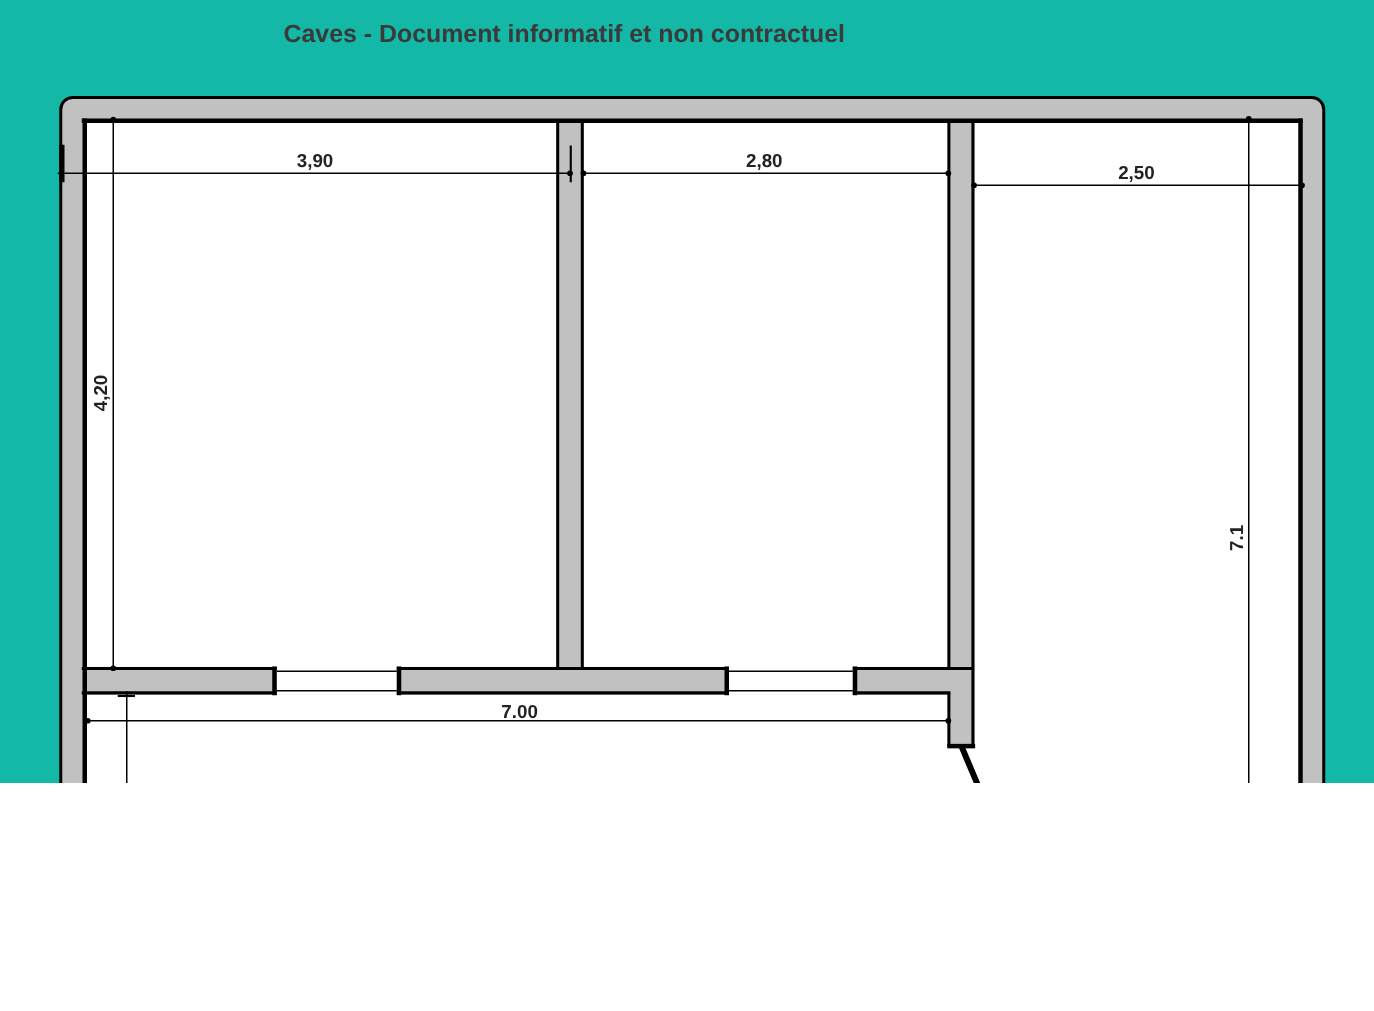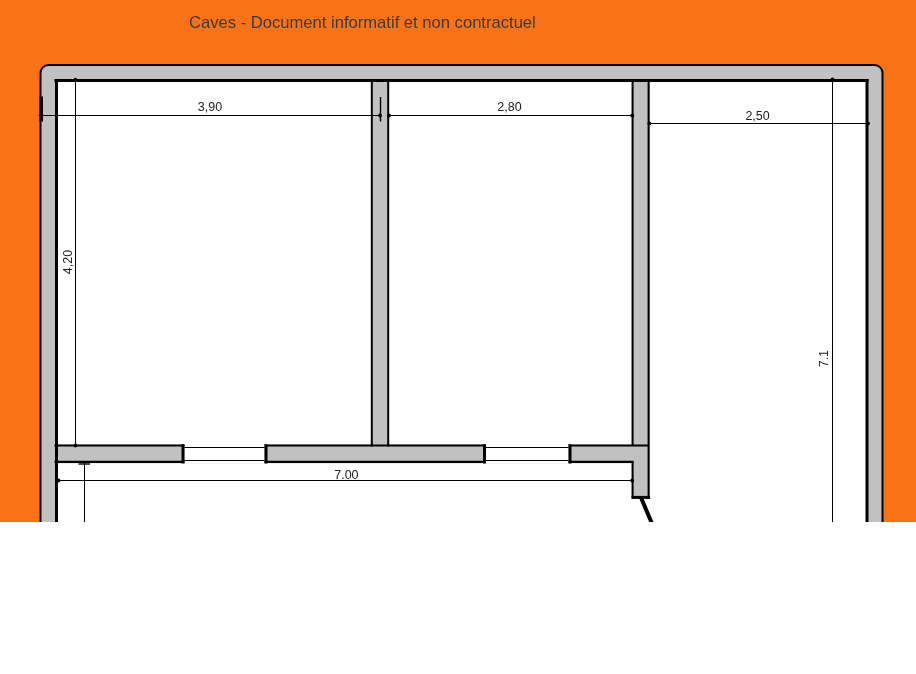--- a/index.html
+++ b/index.html
@@ -1,16 +1,16 @@
 <!DOCTYPE html>
 <html><head>
 <meta charset="utf-8">
 <style>
   html,body{margin:0;padding:0;background:#ffffff;}
-  #plan{position:relative;width:916px;height:522px;background:#f97316;overflow:hidden;}
+  #plan{position:relative;width:916px;height:522px;background:#14b8a6;overflow:hidden;font-weight:bold;}
   svg{position:absolute;left:0;top:0;}
   text{font-family:"Liberation Sans",sans-serif;}
 </style>
 </head>
 <body>
 <div id="plan">
 <svg width="916" height="674" viewBox="0 0 916 674">
 
   <g>
         <text x="189" y="28" font-size="16.6" fill="#3a3a3a">Caves - Document informatif et non contractuel</text>

